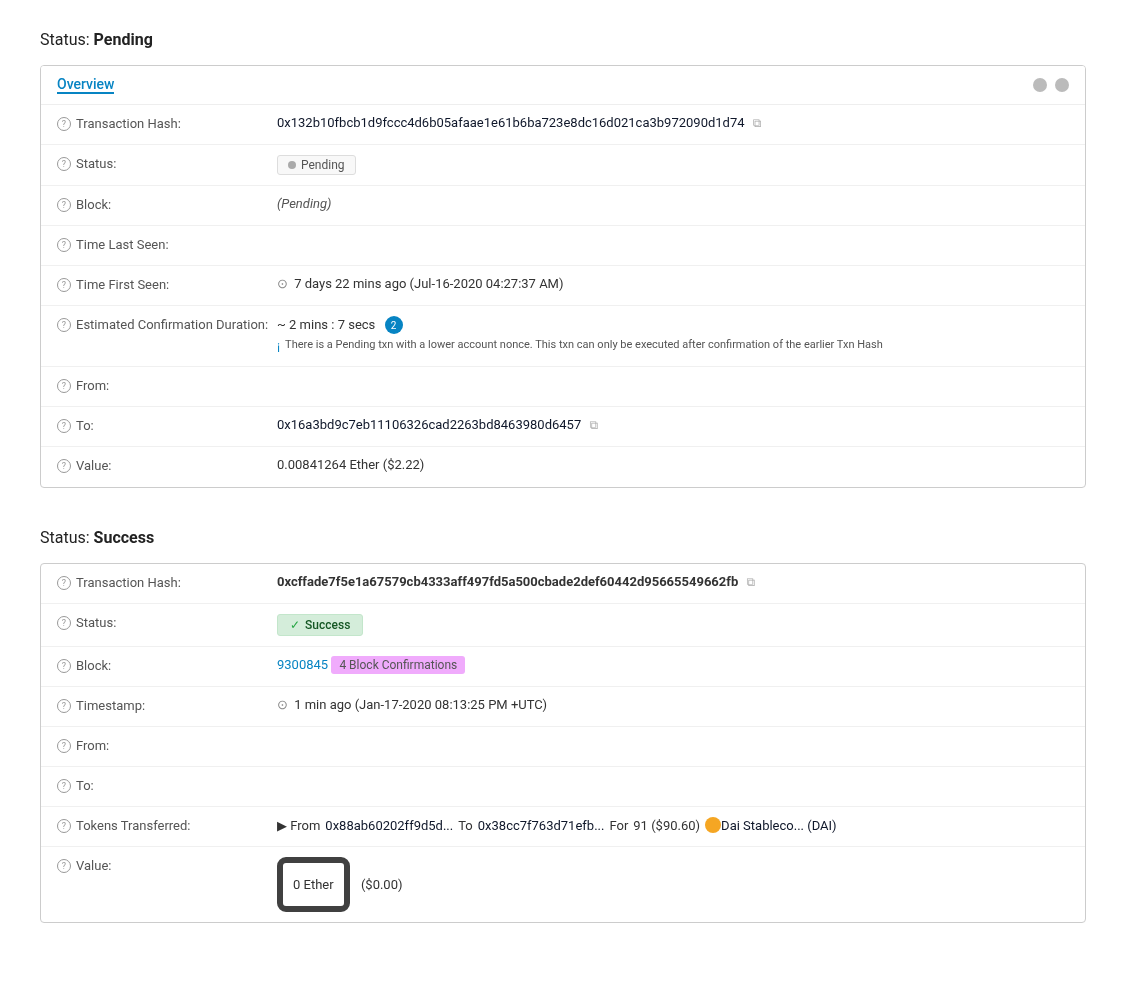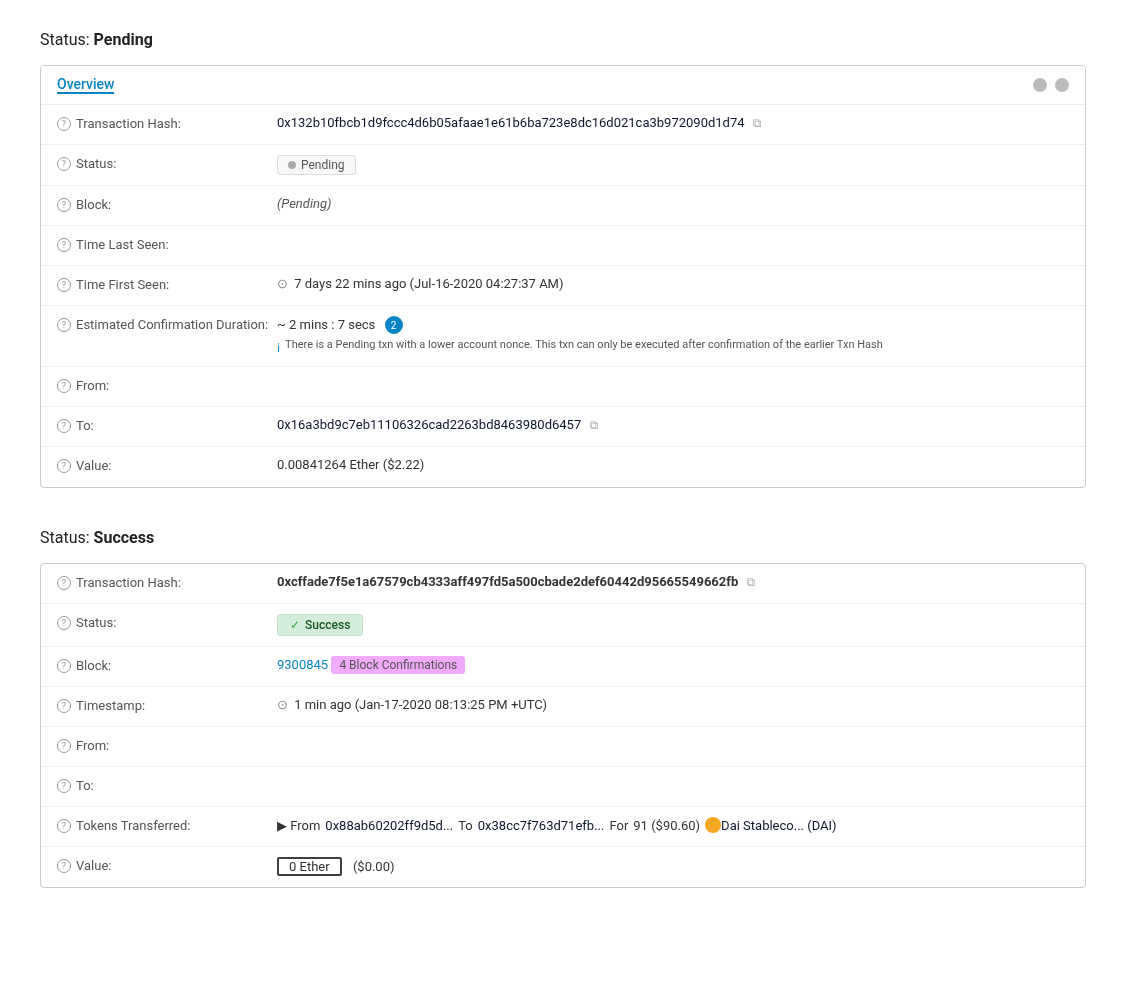--- a/index.html
+++ b/index.html
@@ -174,23 +174,23 @@
 
     
     .hash-bold {
       font-weight: bold;
       font-size: 13px;
     }
 
     
     .value-box {
       display: inline-block;
-      border: 2px solid #404040;
-      border-radius: 2px;
-      padding: 0 10px;
+      border: 6px solid #404040;
+      border-radius: 9px;
+      padding: 14px 10px;
       font-size: 13px;
       margin-right: 8px;
       background: #fff;
     }
 
     
     .info-note {
       display: flex;
       align-items: flex-start;
       gap: 5px;

